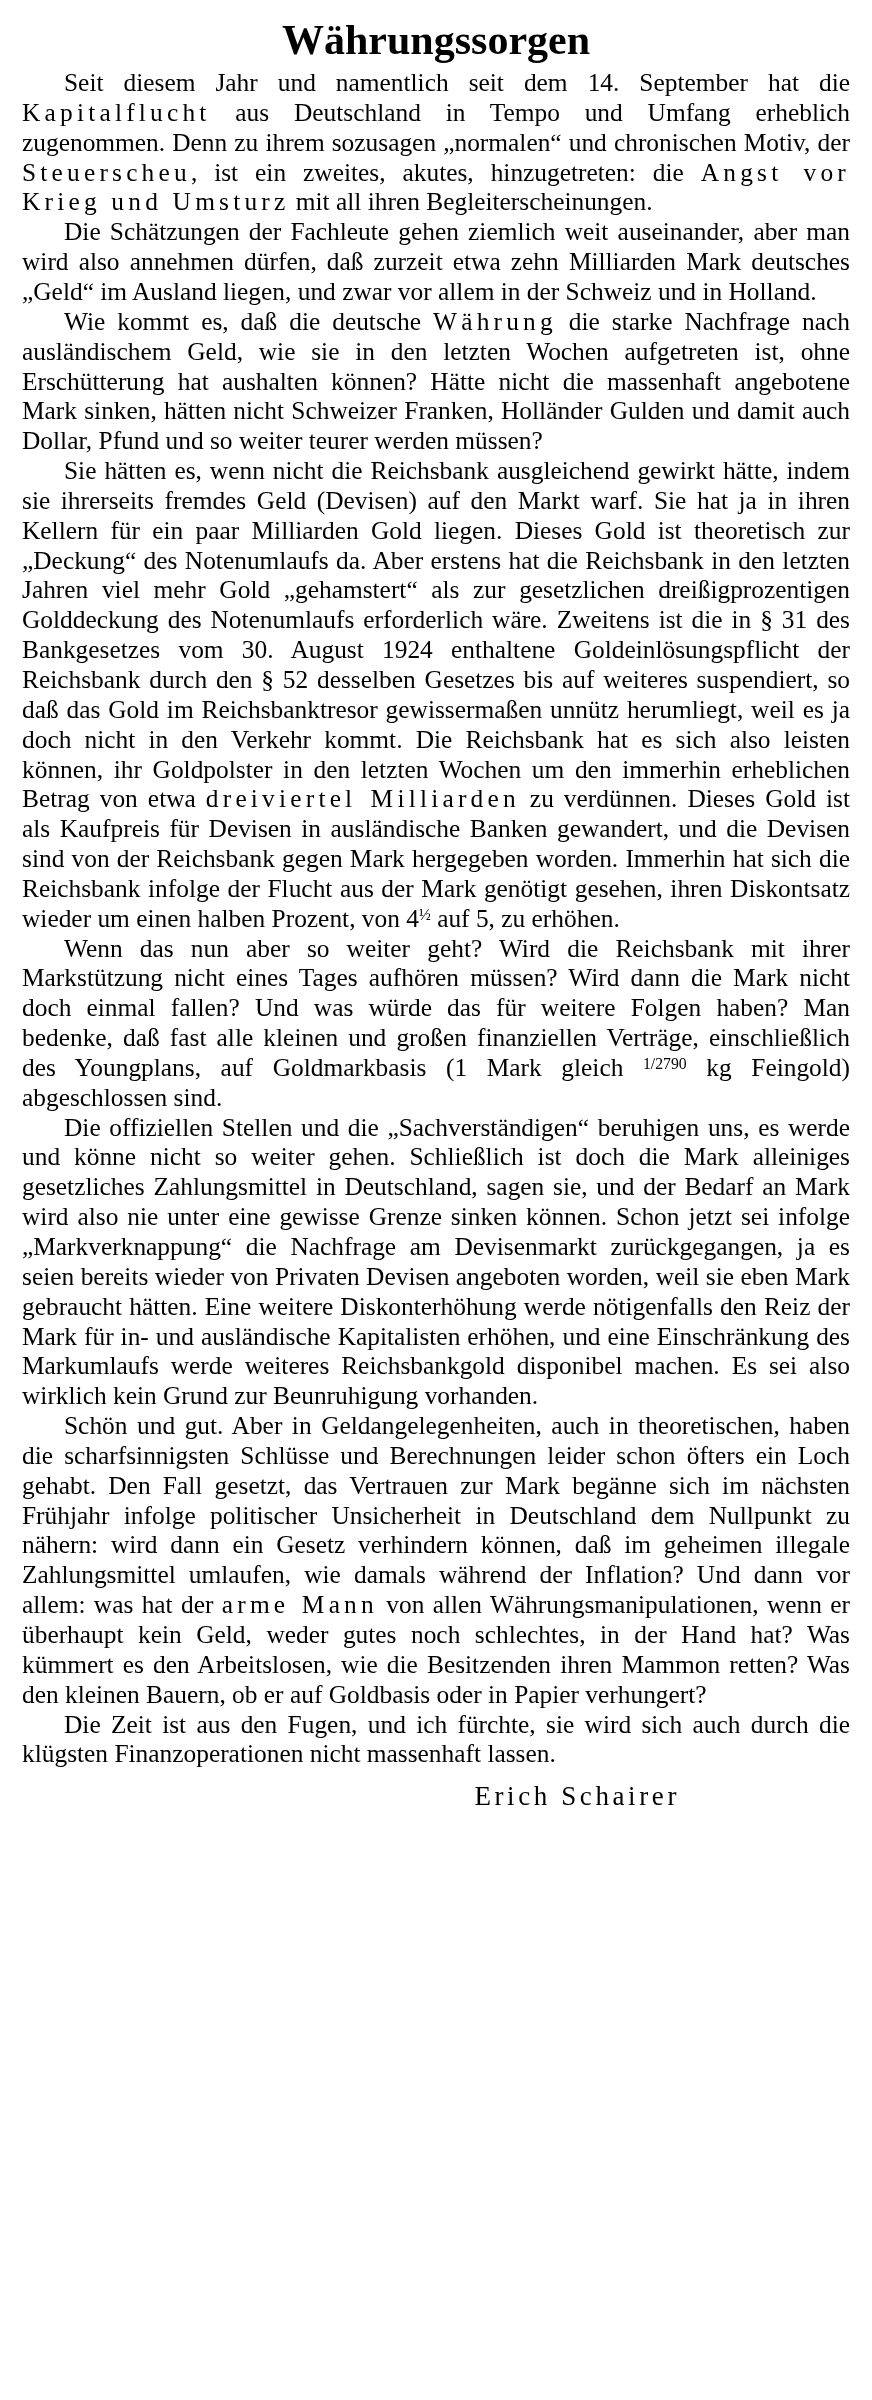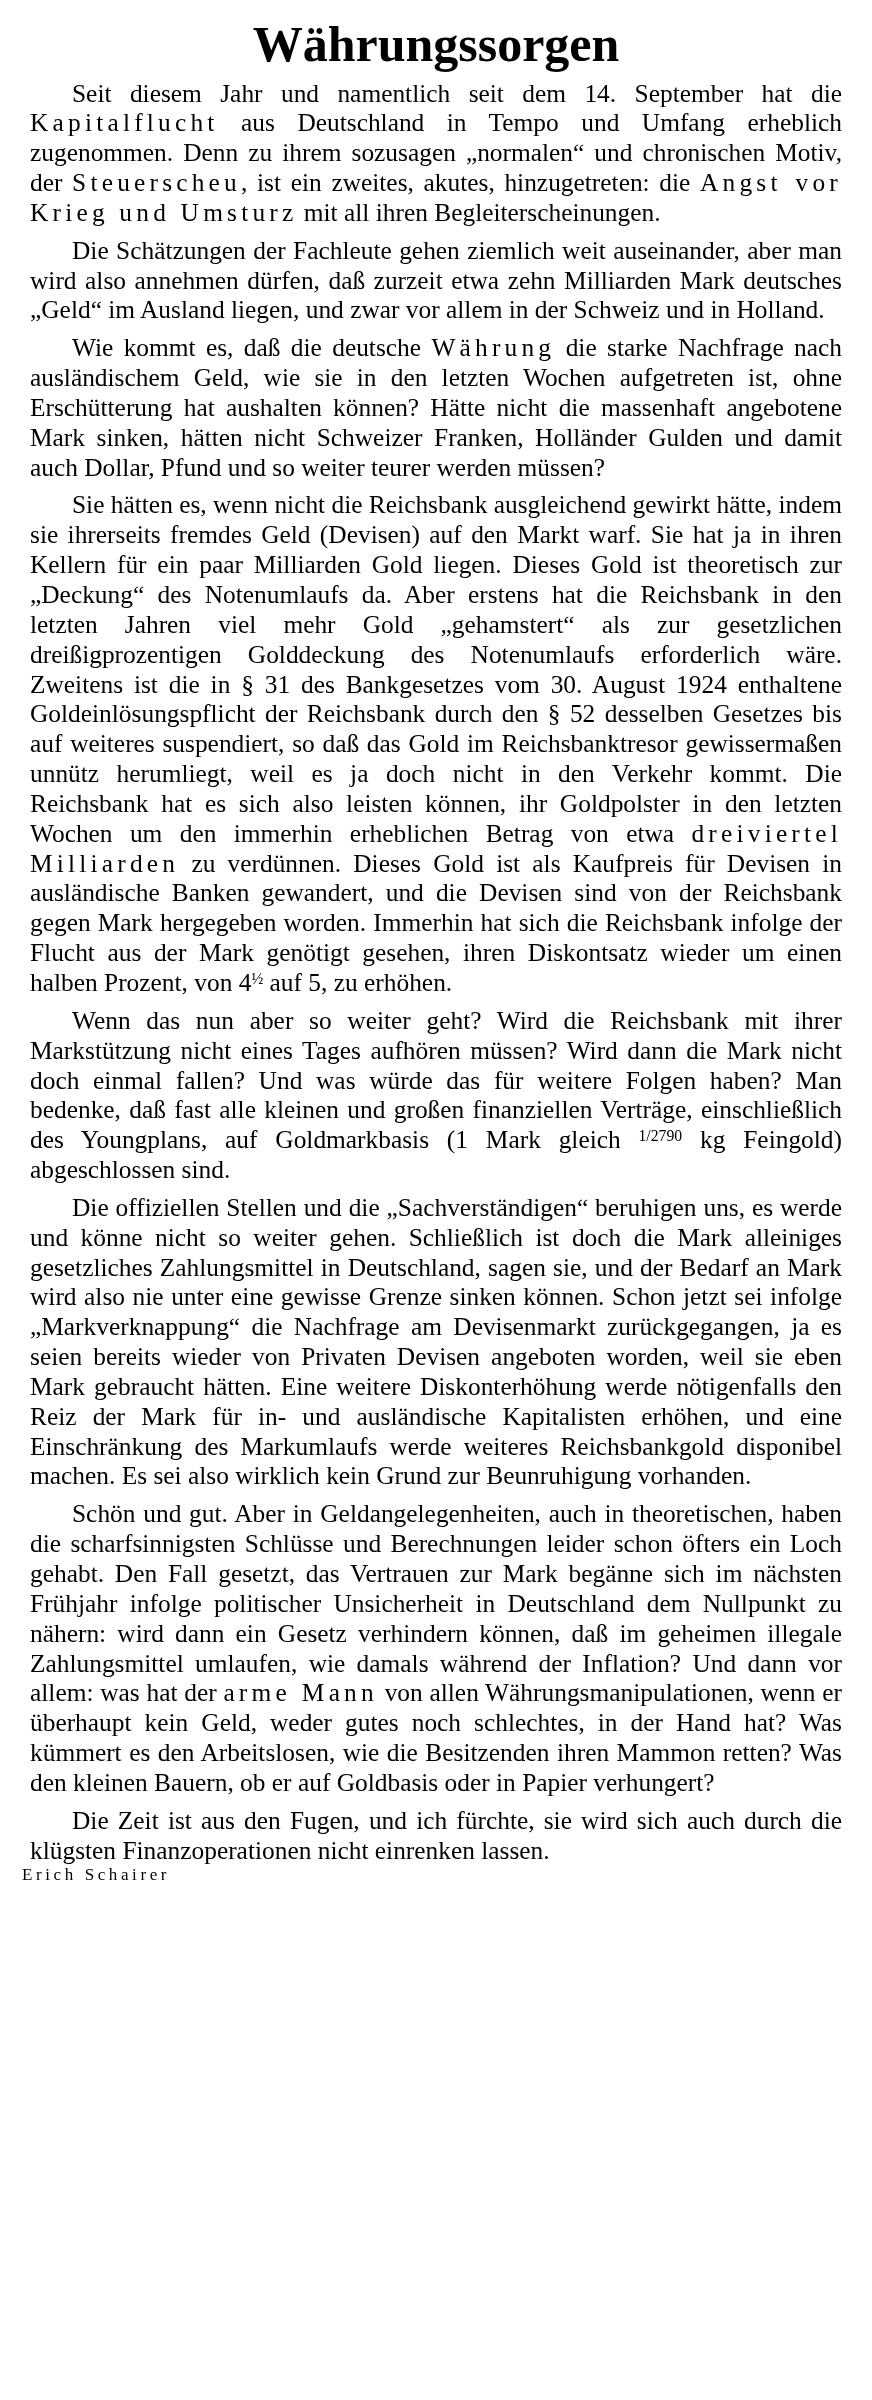--- a/index.html
+++ b/index.html
@@ -16,69 +16,70 @@
   .page {
     width: 872px;
     min-height: 2400px;
     box-sizing: border-box;
     padding: 14px 22px 10px 22px;
     position: relative;
   }
   .doc-title {
     text-align: center;
     font-family: "Liberation Serif", "DejaVu Serif", serif;
-    font-size: 50px;
+    font-size: 42px;
     font-weight: 700;
     letter-spacing: 0px;
     line-height: 1.05;
     margin: 4px 0 6px 0;
     white-space: nowrap;
   }
   .article-body {
     font-size: 25.4px;
     line-height: 1.175;
     text-align: justify;
     text-justify: inter-word;
     hyphens: manual;
   }
   .para {
-    margin: 8px;
+    margin: 0;
     text-indent: 42px;
     text-align: justify;
   }
   .para:last-of-type {
     margin-bottom: 0;
   }
   .sp {
     letter-spacing: 4.2px;
   }
   .frac {
     font-size: 0.62em;
     vertical-align: 0.42em;
   }
   .signature {
-    font-size: 17px;
+    text-align: right;
+    font-size: 27px;
     letter-spacing: 3.6px;
-    margin-top: 0px;
+    margin-top: 12px;
     padding-right: 170px;
   }
 </style>
 </head>
 <body>
 
 <div class="page">
 
   <h1 class="doc-title">Währungssorgen</h1>
 
   <div class="article-body">
     <p class="para">Seit diesem Jahr und namentlich seit dem 14. September hat die <span class="sp">Kapitalflucht</span> aus Deutschland in Tempo und Umfang erheblich zugenommen. Denn zu ihrem sozusagen „normalen“ und chronischen Motiv, der <span class="sp">Steuerscheu</span>, ist ein zweites, akutes, hinzugetreten: die <span class="sp">Angst vor Krieg und Umsturz</span> mit all ihren Begleiterscheinungen.</p>
     <p class="para">Die Schätzungen der Fachleute gehen ziemlich weit auseinander, aber man wird also annehmen dürfen, daß zurzeit etwa zehn Milliarden Mark deutsches „Geld“ im Ausland liegen, und zwar vor allem in der Schweiz und in Holland.</p>
     <p class="para">Wie kommt es, daß die deutsche <span class="sp">Währung</span> die starke Nachfrage nach ausländischem Geld, wie sie in den letzten Wochen aufgetreten ist, ohne Erschütterung hat aushalten können? Hätte nicht die massenhaft angebotene Mark sinken, hätten nicht Schweizer Franken, Holländer Gulden und damit auch Dollar, Pfund und so weiter teurer werden müssen?</p>
     <p class="para">Sie hätten es, wenn nicht die Reichsbank ausgleichend gewirkt hätte, indem sie ihrerseits fremdes Geld (Devisen) auf den Markt warf. Sie hat ja in ihren Kellern für ein paar Milliarden Gold liegen. Dieses Gold ist theoretisch zur „Deckung“ des Notenumlaufs da. Aber erstens hat die Reichsbank in den letzten Jahren viel mehr Gold „gehamstert“ als zur gesetzlichen dreißigprozentigen Golddeckung des Notenumlaufs erforderlich wäre. Zweitens ist die in § 31 des Bankgesetzes vom 30. August 1924 enthaltene Goldeinlösungspflicht der Reichsbank durch den § 52 desselben Gesetzes bis auf weiteres suspendiert, so daß das Gold im Reichsbanktresor gewissermaßen unnütz herumliegt, weil es ja doch nicht in den Verkehr kommt. Die Reichsbank hat es sich also leisten können, ihr Goldpolster in den letzten Wochen um den immerhin erheblichen Betrag von etwa <span class="sp">dreiviertel Milliarden</span> zu verdünnen. Dieses Gold ist als Kaufpreis für Devisen in ausländische Banken gewandert, und die Devisen sind von der Reichsbank gegen Mark hergegeben worden. Immerhin hat sich die Reichsbank infolge der Flucht aus der Mark genötigt gesehen, ihren Diskontsatz wieder um einen halben Prozent, von 4<span class="frac">½</span> auf 5, zu erhöhen.</p>
     <p class="para">Wenn das nun aber so weiter geht? Wird die Reichsbank mit ihrer Markstützung nicht eines Tages aufhören müssen? Wird dann die Mark nicht doch einmal fallen? Und was würde das für weitere Folgen haben? Man bedenke, daß fast alle kleinen und großen finanziellen Verträge, einschließlich des Youngplans, auf Goldmarkbasis (1 Mark gleich <span class="frac">1/2790</span> kg Feingold) abgeschlossen sind.</p>
     <p class="para">Die offiziellen Stellen und die „Sachverständigen“ beruhigen uns, es werde und könne nicht so weiter gehen. Schließlich ist doch die Mark alleiniges gesetzliches Zahlungsmittel in Deutschland, sagen sie, und der Bedarf an Mark wird also nie unter eine gewisse Grenze sinken können. Schon jetzt sei infolge „Markverknappung“ die Nachfrage am Devisenmarkt zurückgegangen, ja es seien bereits wieder von Privaten Devisen angeboten worden, weil sie eben Mark gebraucht hätten. Eine weitere Diskonterhöhung werde nötigenfalls den Reiz der Mark für in- und ausländische Kapitalisten erhöhen, und eine Einschränkung des Markumlaufs werde weiteres Reichsbankgold disponibel machen. Es sei also wirklich kein Grund zur Beunruhigung vorhanden.</p>
     <p class="para">Schön und gut. Aber in Geldangelegenheiten, auch in theoretischen, haben die scharfsinnigsten Schlüsse und Berechnungen leider schon öfters ein Loch gehabt. Den Fall gesetzt, das Vertrauen zur Mark begänne sich im nächsten Frühjahr infolge politischer Unsicherheit in Deutschland dem Nullpunkt zu nähern: wird dann ein Gesetz verhindern können, daß im geheimen illegale Zahlungsmittel umlaufen, wie damals während der Inflation? Und dann vor allem: was hat der <span class="sp">arme Mann</span> von allen Währungsmanipulationen, wenn er überhaupt kein Geld, weder gutes noch schlechtes, in der Hand hat? Was kümmert es den Arbeitslosen, wie die Besitzenden ihren Mammon retten? Was den kleinen Bauern, ob er auf Goldbasis oder in Papier verhungert?</p>
-    <p class="para">Die Zeit ist aus den Fugen, und ich fürchte, sie wird sich auch durch die klügsten Finanzoperationen nicht einrenken lassen.</p>
+    <p class="para">Die Zeit ist aus den Fugen, und ich fürchte, sie wird sich auch durch die klügsten Finanzoperationen nicht massenhaft lassen.</p>
   </div>
 
   <div class="signature">Erich Schairer</div>
 
 </div>
 
 </body></html>

